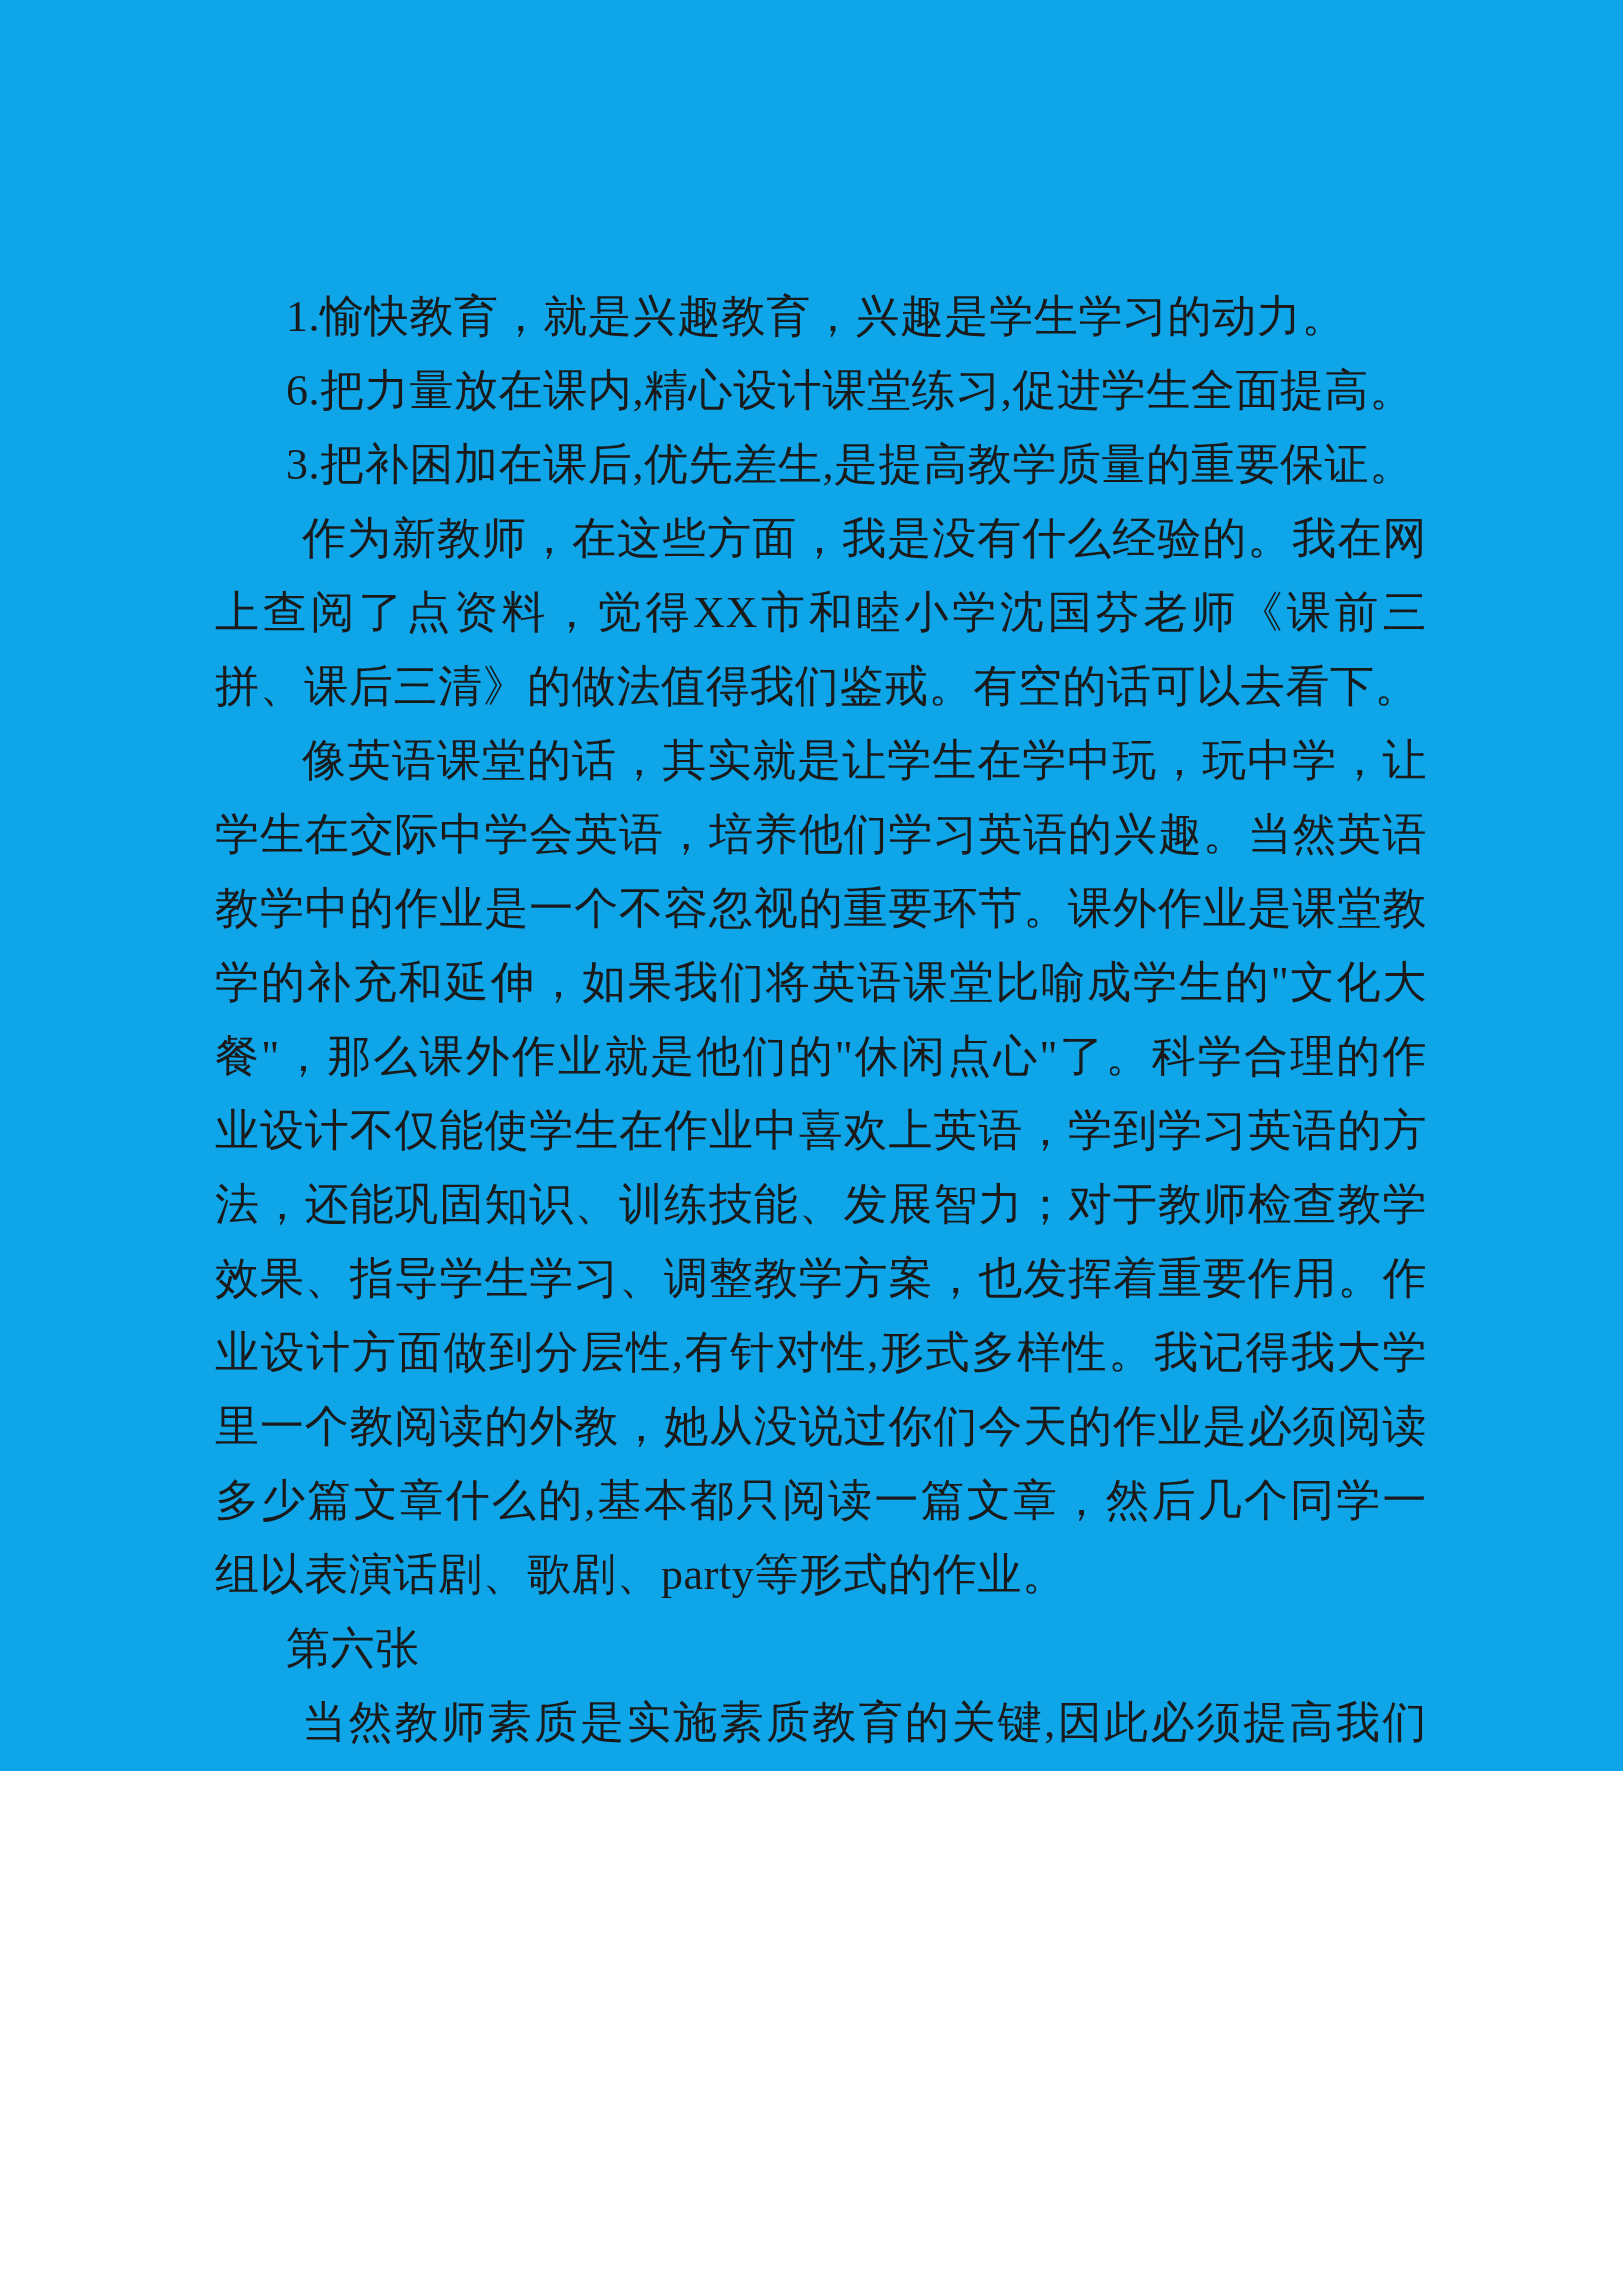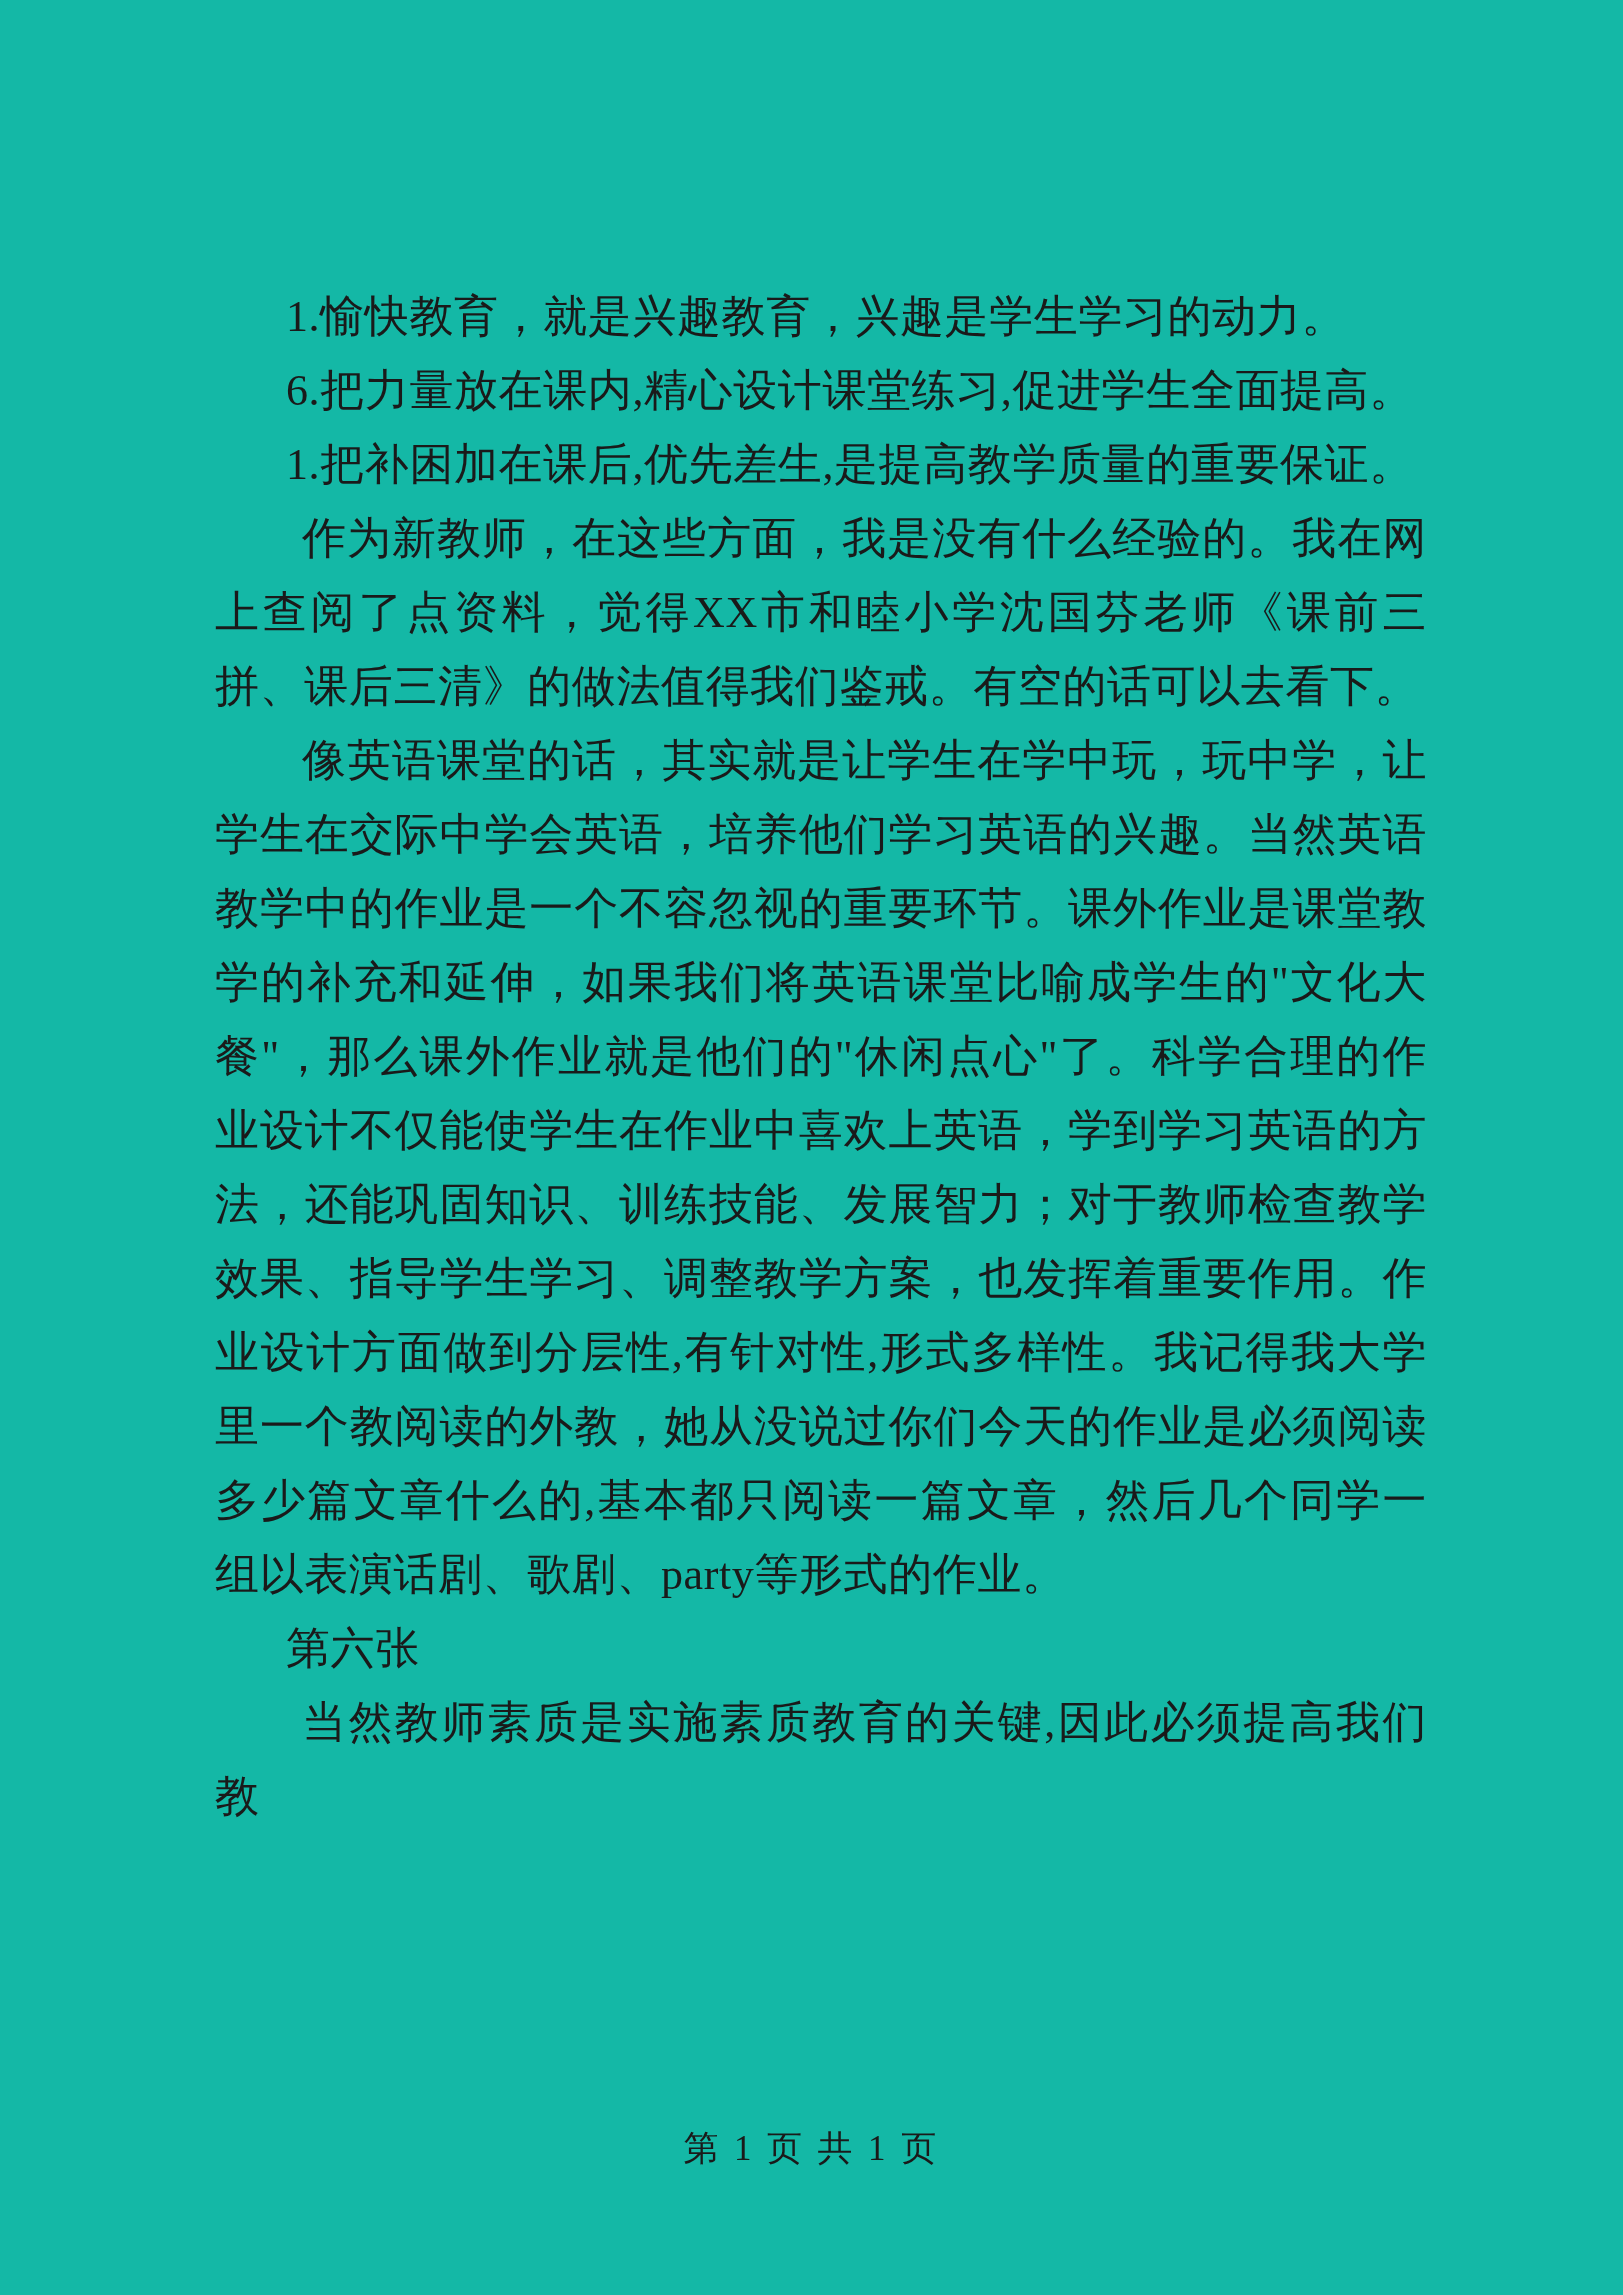--- a/index.html
+++ b/index.html
@@ -7,22 +7,22 @@
     padding: 0;
     background: #ffffff;
   }
   body {
     font-family: "Liberation Serif", "DejaVu Serif", serif;
     color: #1a1a1a;
   }
   .page {
     position: relative;
     width: 1623px;
-    height: 2295px;
-    background: #14b8a6;
+    height: 1771px;
+    background: #0ea5e9;
     box-sizing: border-box;
     overflow: hidden;
   }
   .content {
     position: absolute;
     left: 199px;
     top: 280px;
     width: 1228px;
   }
   .para {
@@ -57,21 +57,21 @@
 </style>
 </head>
 <body>
 
 <div class="page">
 
   <div class="content">
 
     <p class="list-line">1.愉快教育，就是兴趣教育，兴趣是学生学习的动力。</p>
     <p class="list-line">6.把力量放在课内,精心设计课堂练习,促进学生全面提高。</p>
-    <p class="list-line">1.把补困加在课后,优先差生,是提高教学质量的重要保证。</p>
+    <p class="list-line">3.把补困加在课后,优先差生,是提高教学质量的重要保证。</p>
 
     <p class="para indent">作为新教师，在这些方面，我是没有什么经验的。我在网上查阅了点资料，觉得XX市和睦小学沈国芬老师《课前三拼、课后三清》的做法值得我们鉴戒。有空的话可以去看下。</p>
 
     <p class="para indent">像英语课堂的话，其实就是让学生在学中玩，玩中学，让学生在交际中学会英语，培养他们学习英语的兴趣。当然英语教学中的作业是一个不容忽视的重要环节。课外作业是课堂教学的补充和延伸，如果我们将英语课堂比喻成学生的"文化大餐"，那么课外作业就是他们的"休闲点心"了。科学合理的作业设计不仅能使学生在作业中喜欢上英语，学到学习英语的方法，还能巩固知识、训练技能、发展智力；对于教师检查教学效果、指导学生学习、调整教学方案，也发挥着重要作用。作业设计方面做到分层性,有针对性,形式多样性。我记得我大学里一个教阅读的外教，她从没说过你们今天的作业是必须阅读多少篇文章什么的,基本都只阅读一篇文章，然后几个同学一组以表演话剧、歌剧、party等形式的作业。</p>
 
     <p class="list-line">第六张</p>
 
     <p class="para indent">当然教师素质是实施素质教育的关键,因此必须提高我们教</p>
 
   </div>

